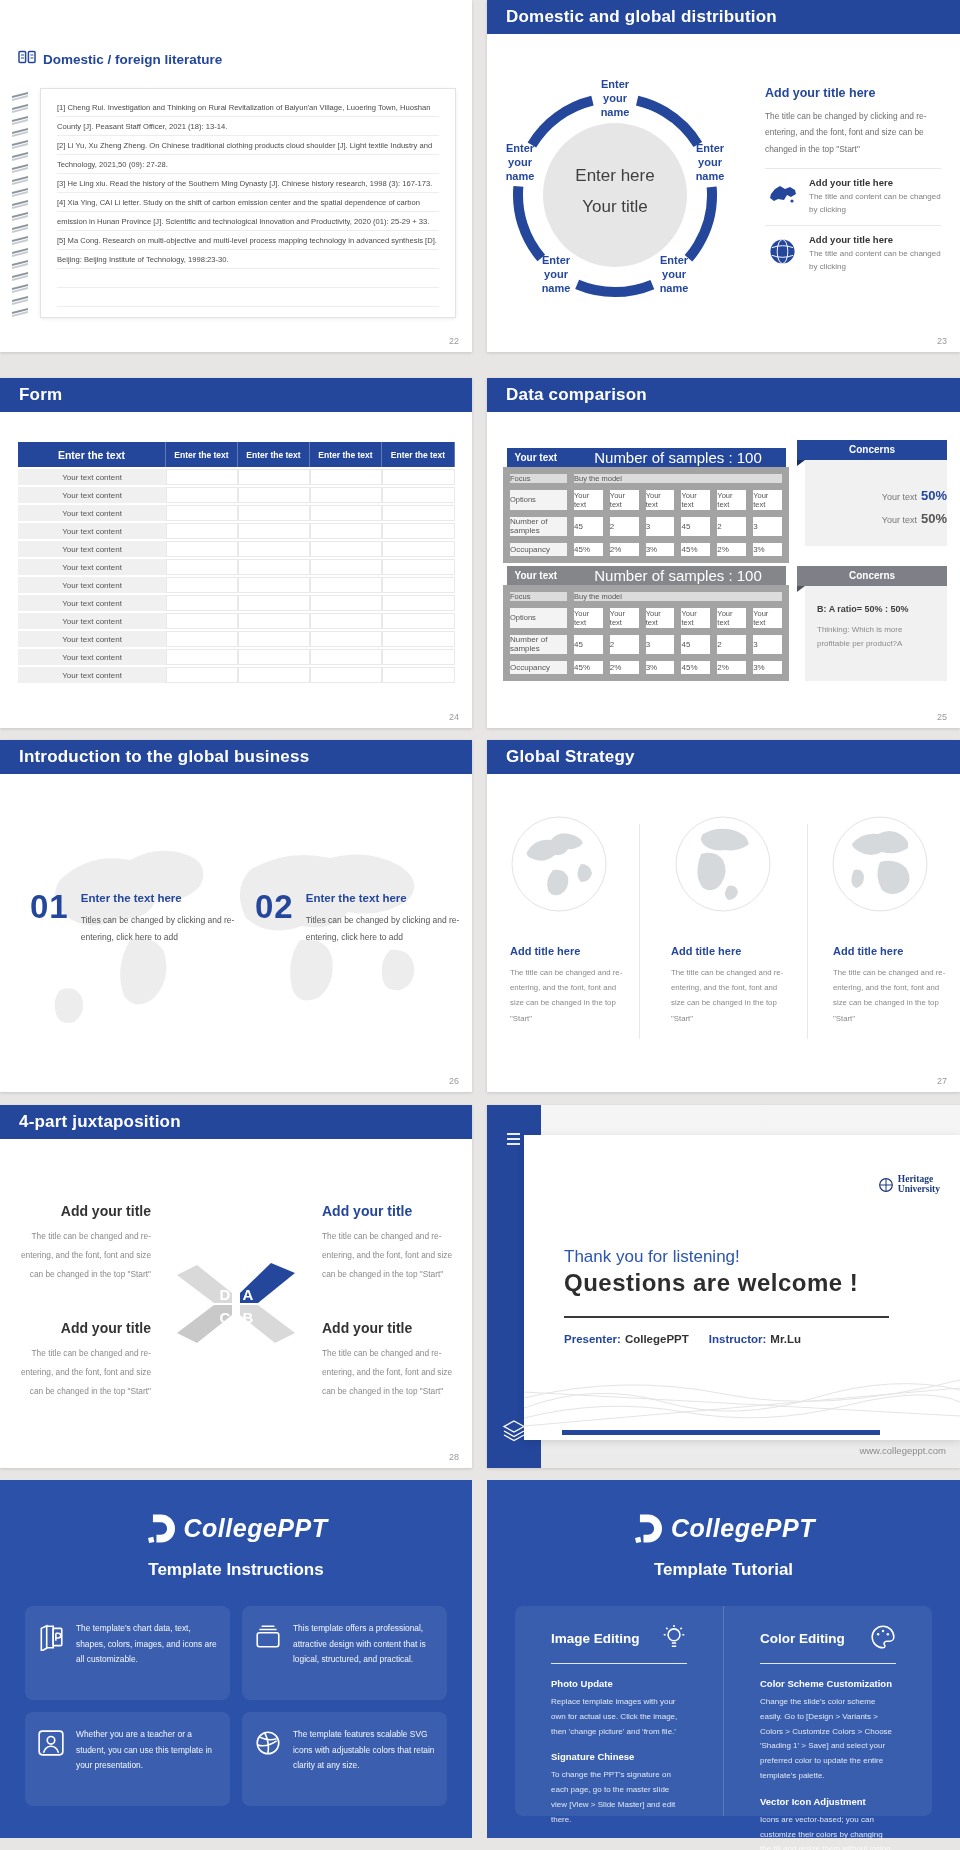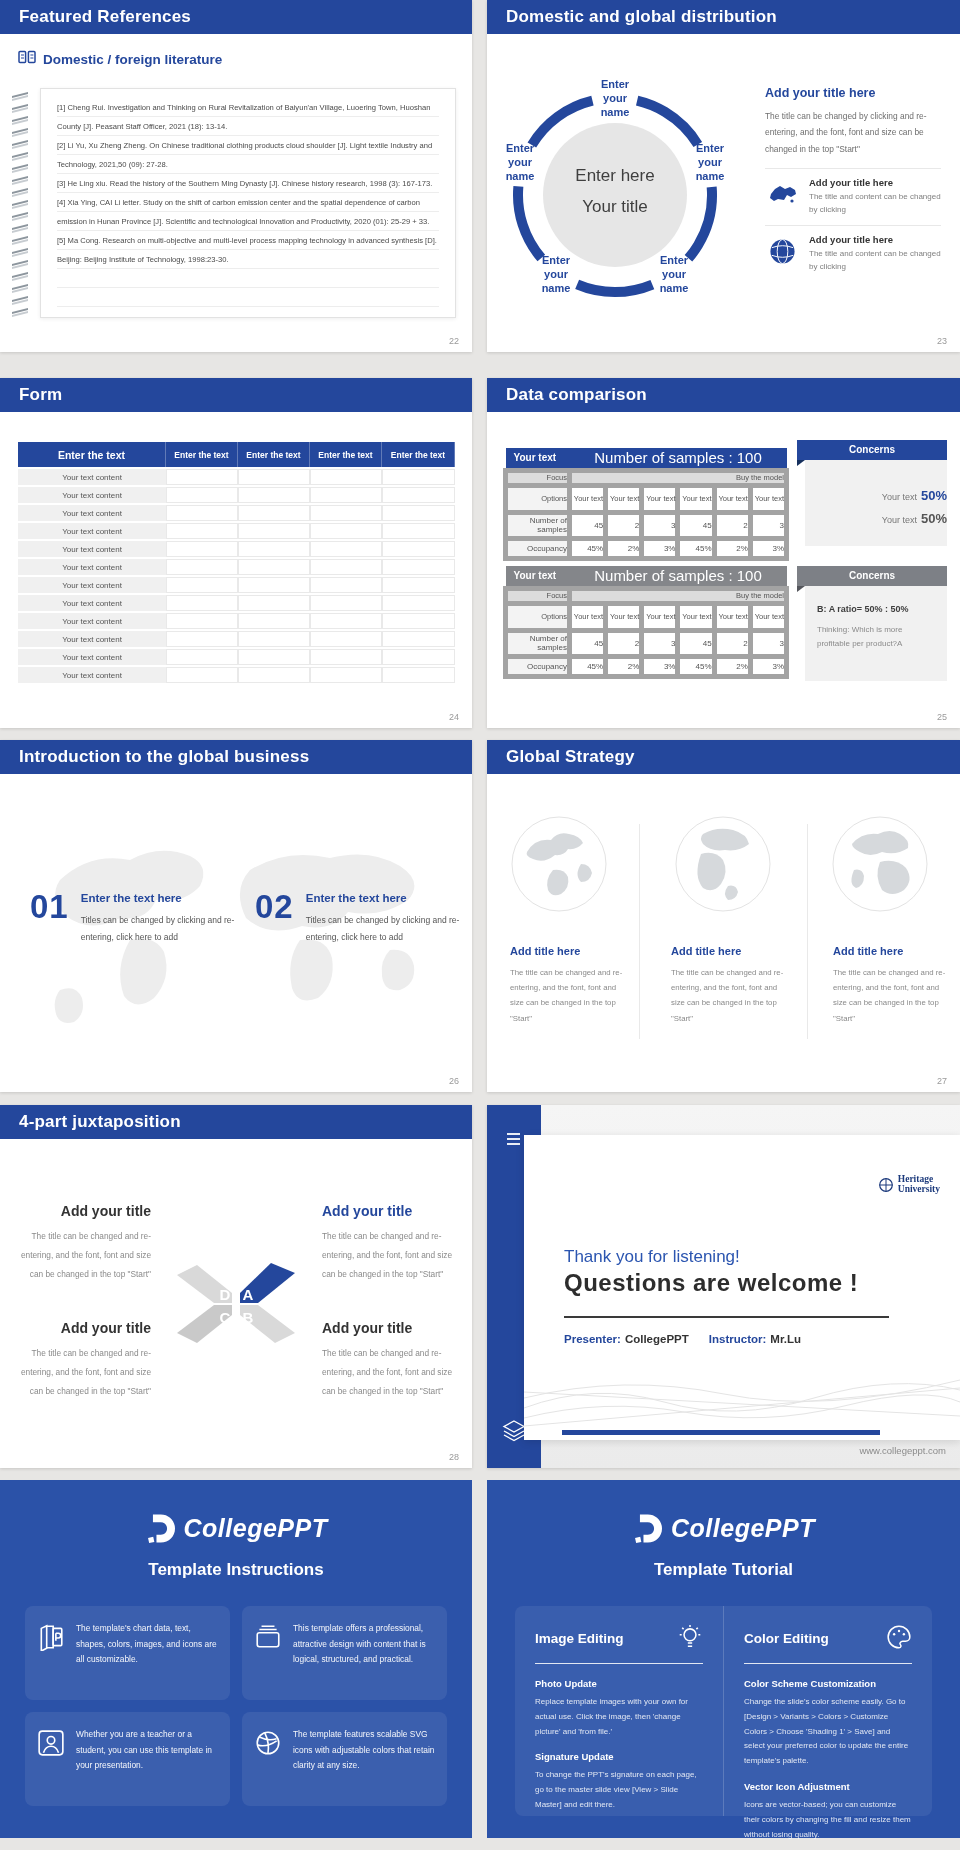--- a/index.html
+++ b/index.html
@@ -46,21 +46,21 @@
   .formtbl th.first{font-size:10.5px}
   .formtbl td{height:16px;border:1px solid #e9e9e9;background:#fff}
   .formtbl td.lbl{background:#f0f0f0;border:none;color:#555;font-size:8px;text-align:center}
   
   .cmp{position:absolute;left:16px;width:286px;border-collapse:collapse;table-layout:fixed}
   .cmp1{top:70px}.cmp2{top:188px}
   .cmp th{height:22px;color:#fff}
   .cmp1 th{background:var(--blue)}.cmp2 th{background:var(--gray-h)}
   .cmp .hl{text-align:left;padding-left:8px;font-size:10px;font-weight:bold}
   .cmp .hr{font-size:15px;font-weight:normal}
-  .cmp td{border:5px solid #a3a3a3;font-size:7.5px;color:#555;text-align:right;background:#fff}
+  .cmp td{border:7px solid #a3a3a3;font-size:7.5px;color:#555;text-align:left;background:#fff}
   .cmp td.lblcol{background:#f3f3f3}
   .cmp tr.focus td{background:#dcdcdc;height:15px}
   .cmp tr.opts td{height:27px}
   .cmp tr.smp td{height:26px;font-size:8px}
   .cmp tr.occ td{height:20px;font-size:8px}
   .concern{position:absolute;left:310px;width:150px}
   .c1{top:62px}.c2{top:188px}
   .crib{height:20px;color:#fff;font-weight:bold;font-size:10px;text-align:center;line-height:20px;position:relative}
   .c1 .crib{background:var(--blue)}.c2 .crib{background:#7d8086}
   .crib::after{content:"";position:absolute;left:0;top:100%;border-style:solid;border-width:6px 8px 0 0}
@@ -118,33 +118,32 @@
   .site{position:absolute;right:14px;top:340px;font-size:9.5px;color:#8b8b8b}
   
   .plogo{display:flex;justify-content:center;align-items:center;gap:9px;padding-top:32px}
   .plogo .lt{color:#fff;font-size:25px;font-weight:bold;font-style:italic;letter-spacing:.5px}
   .phead{text-align:center;color:#fff;font-weight:bold;font-size:17px;margin-top:15px}
   .pgrid{position:absolute;left:25px;top:126px;right:25px;display:grid;grid-template-columns:1fr 1fr;gap:12px}
   .pcard{background:rgba(255,255,255,.08);border-radius:8px;padding:15px 12px;display:flex;gap:11px;min-height:94px}
   .pcard .ic{flex:none;margin-top:2px}
   .pcard p{font-size:8.4px;color:rgba(255,255,255,.95);line-height:1.85}
   .tut{position:absolute;left:28px;top:126px;right:28px;bottom:22px;background:rgba(255,255,255,.07);border-radius:8px;display:flex}
-  .tcol{flex:1;padding:18px 20px 0}
+  .tcol{flex:1;padding:18px 36px 0}
   .tcol+.tcol{border-left:1px solid rgba(255,255,255,.18)}
   .tchead{display:flex;justify-content:space-between;align-items:center;color:#fff;font-weight:bold;font-size:13.5px;padding-bottom:10px;border-bottom:1.5px solid rgba(255,255,255,.85);margin-bottom:14px}
   .tsec b{display:block;color:#fff;font-size:9.5px;margin-bottom:6px}
   .tsec p{font-size:8px;color:rgba(255,255,255,.85);line-height:1.85;margin-bottom:12px}
 </style>
 </head>
 <body>
 
 <div id="canvas">
 
   <div class="slide" id="s22">
-    <div class="bar">Featured References</div>
     <div class="sub">
       <span><svg width="18" height="14" viewBox="0 0 18 14">
             <rect x="1" y="1.5" width="6.6" height="11" rx="1" fill="none" stroke="#24479c" stroke-width="1.5"></rect>
             <rect x="10.4" y="1.5" width="6.6" height="11" rx="1" fill="none" stroke="#24479c" stroke-width="1.5"></rect>
             <path d="M3 5 h3 M3 8 h3 M12.4 5 h3 M12.4 8 h3" stroke="#24479c" stroke-width="1"></path>
           </svg></span>
       <b>Domestic / foreign literature</b>
     </div>
     <div class="rings">
       <i class="ring"></i>
@@ -649,21 +648,21 @@
                   <circle cx="12" cy="10" r="5.5"></circle>
                   <path d="M10 17.5 h4 M10 20.5 h4 M12 1 v1.8 M2.5 10 h1.8 M21.5 10 h-1.8 M4.8 3.4 l1.3 1.3 M19.2 3.4 l-1.3 1.3"></path>
                 </g>
               </svg></span>
         </div>
         <div class="tsec">
           <b>Photo Update</b>
           <p>Replace template images with your own for actual use. Click the image, then 'change picture' and 'from file.'</p>
         </div>
         <div class="tsec">
-          <b>Signature Update</b>
+          <b>Signature Chinese</b>
           <p>To change the PPT's signature on each page, go to the master slide view [View &gt; Slide Master] and edit there.</p>
         </div>
       </div>
       <div class="tcol">
         <div class="tchead">
           <span>Color Editing</span>
           <span><svg width="26" height="26" viewBox="0 0 24 24">
                 <g stroke="#fff" fill="none" stroke-width="1.4">
                   <path d="M12 2 a10 10 0 1 0 0 20 c2 0 2.2 -2 1.2 -3 c-1 -1 .2 -3 2.2 -3 h2.6 a4 4 0 0 0 4 -4 a10 10 0 0 0 -10 -10 z"></path>
                 </g>

